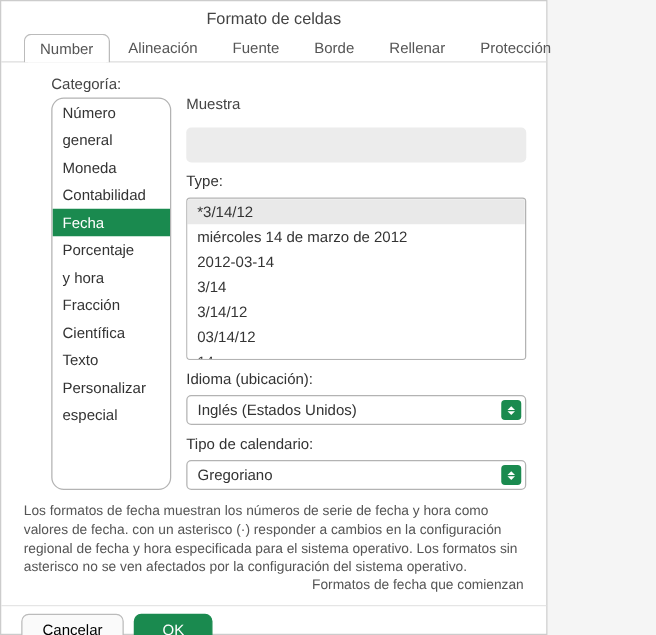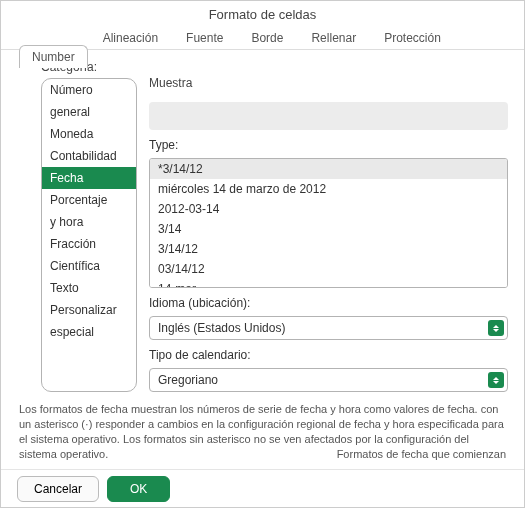--- a/index.html
+++ b/index.html
@@ -1,21 +1,21 @@
 <!DOCTYPE html>
 <html><head>
 <meta charset="utf-8">
 <style>
 * { box-sizing: border-box; margin: 0; padding: 0; }
 body { font-family: -apple-system, "Segoe UI", Arial, sans-serif; font-size: 12px; color: #333; background: #f5f5f5; width: 525px; height: 508px; overflow: hidden; }
-.dialog { background: #fff; width: 525px; height: 508px; border: 1px solid #ccc; display: flex; flex-direction: column; }
+.dialog { background: #fff; width: 438px; height: 508px; border: 1px solid #ccc; display: flex; flex-direction: column; }
 .title { text-align: center; padding: 6px 0 4px; font-size: 13px; color: #444; }
 .tabs { display: flex; gap: 2px; padding: 0 18px; border-bottom: 1px solid #ddd; }
 .tab { padding: 4px 12px; font-size: 12px; color: #555; border: 1px solid transparent; border-bottom: none; border-radius: 6px 6px 0 0; cursor: pointer; }
-.tab.active { background: #fff; border-color: #bbb; position: relative; top: 19px; }
+.tab.active { background: #fff; border-color: #bbb; position: relative; top: 1px; }
 .body { flex: 1; display: flex; padding: 10px 16px 4px; gap: 12px; }
 .left { width: 120px; display: flex; flex-direction: column; padding-left: 24px; }
 .label { font-size: 12px; color: #444; margin-bottom: 4px; }
 .category-list { border: 1px solid #b3b3b3; flex: 1; overflow: hidden; background: #fff; border-radius: 10px; }
 .cat-item { padding: 4px 8px; font-size: 12px; color: #333; cursor: pointer; }
 .cat-item.selected { background: #1a8a4f; color: #fff; }
 .right { flex: 1; display: flex; flex-direction: column; gap: 6px; margin-top: 16px; }
 .sample-box { background: #ececec; border-radius: 4px; height: 28px; margin-top: 2px; }
 .type-list { border: 1px solid #b3b3b3; background: #fff; border-radius: 3px; height: 130px; overflow: auto; }
 .type-item { padding: 3px 8px; font-size: 12px; cursor: pointer; }

